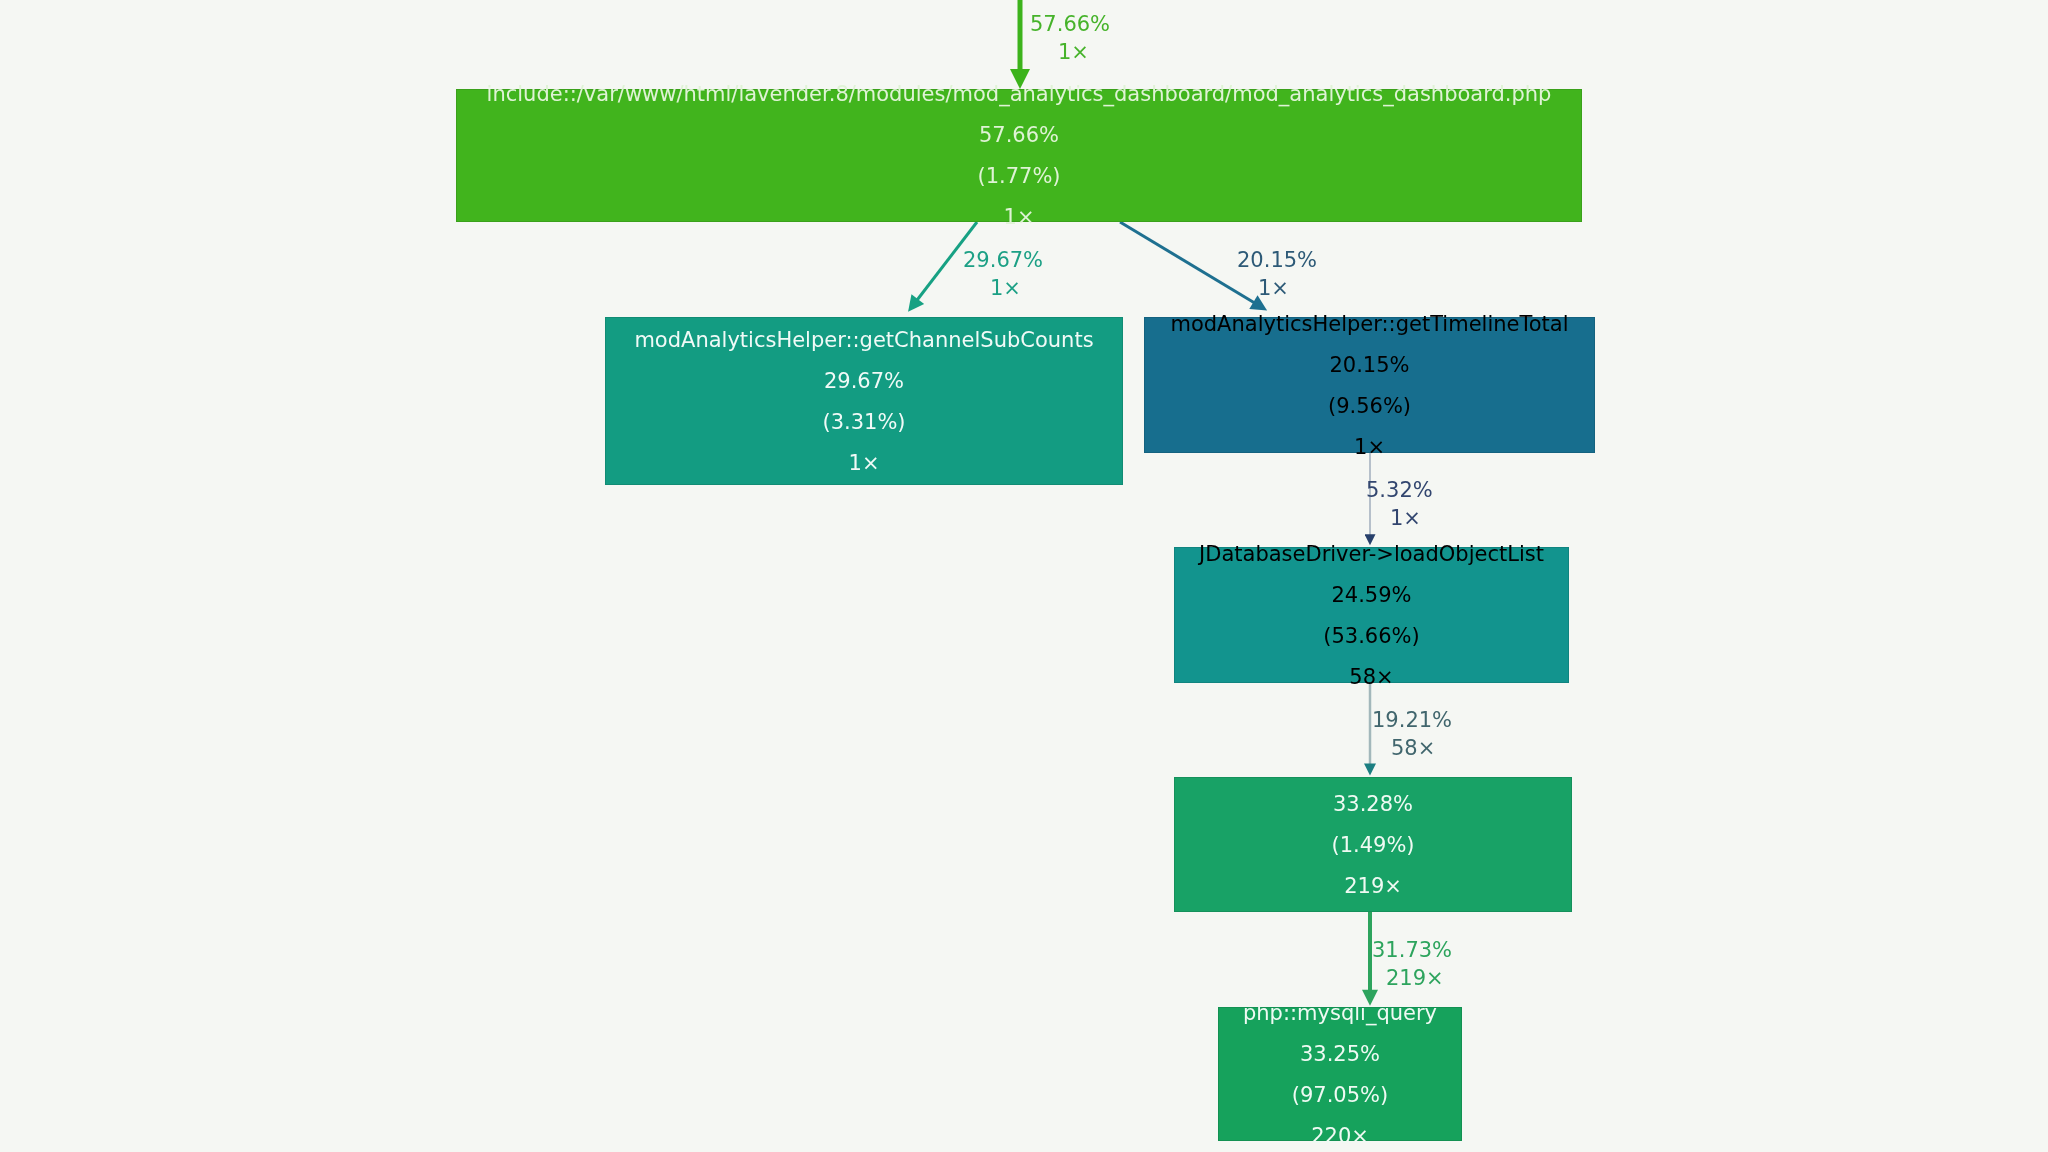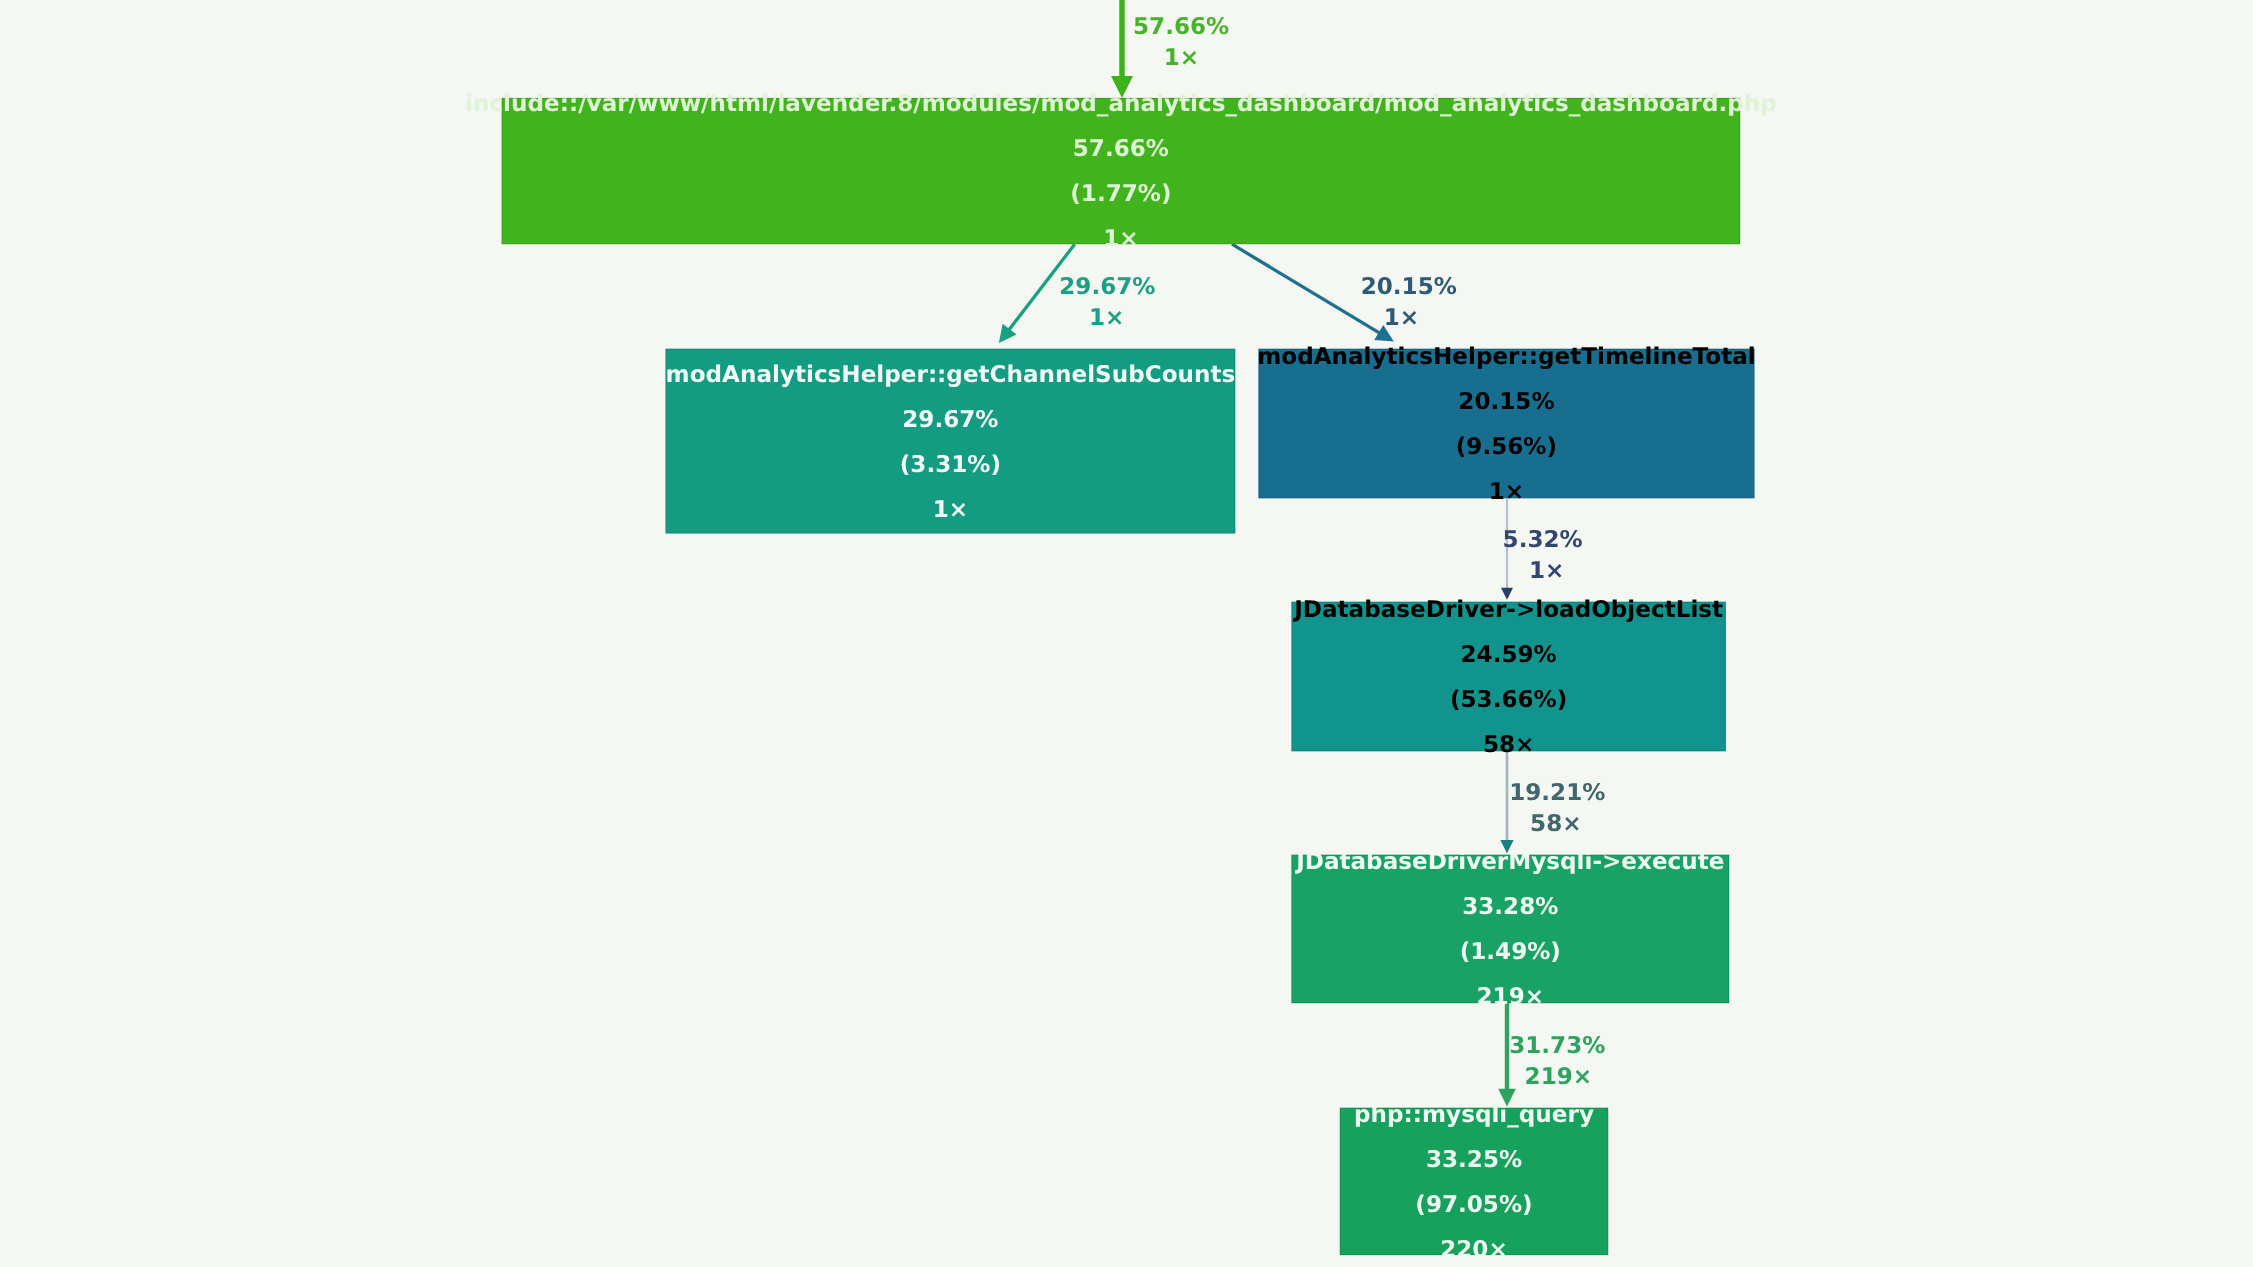--- a/index.html
+++ b/index.html
@@ -3,21 +3,21 @@
 <meta charset="utf-8">
 <style>
   html, body { margin: 0; padding: 0; }
   body {
     width: 2048px; height: 1152px;
     background: #f5f7f3;
     font-family: "DejaVu Sans", sans-serif;
     overflow: hidden;
     position: relative;
   }
-  .canvas { position: absolute; left: 0; top: 0; width: 2048px; height: 1152px; font-weight: bold; }
+  .canvas { position: absolute; left: 0; top: 0; width: 2048px; height: 1152px; }
   .edge-layer { position: absolute; left: 0; top: 0; }
   .node {
     position: absolute;
     box-sizing: border-box;
     display: flex;
     flex-direction: column;
     justify-content: center;
     align-items: center;
     text-align: center;
     font-size: 21px;
@@ -105,21 +105,20 @@
   </div>
 
   <div class="node" style="left: 1174px; top: 547px; width: 395px; height: 136px; background-color: rgb(18, 148, 142); color: #000000;">
     <div>JDatabaseDriver-&gt;loadObjectList</div>
     <div>24.59%</div>
     <div>(53.66%)</div>
     <div>58×</div>
   </div>
 
   <div class="node" style="left: 1174px; top: 777px; width: 398px; height: 135px; background-color: rgb(24, 162, 102); color: rgb(239, 250, 243);">
-    <div>JDatabaseDriverMysqli-&gt;execute</div>
     <div>33.28%</div>
     <div>(1.49%)</div>
     <div>219×</div>
   </div>
 
   <div class="node" style="left: 1218px; top: 1007px; width: 244px; height: 134px; background-color: rgb(22, 162, 92); color: rgb(239, 250, 243);">
     <div>php::mysqli_query</div>
     <div>33.25%</div>
     <div>(97.05%)</div>
     <div>220×</div>

